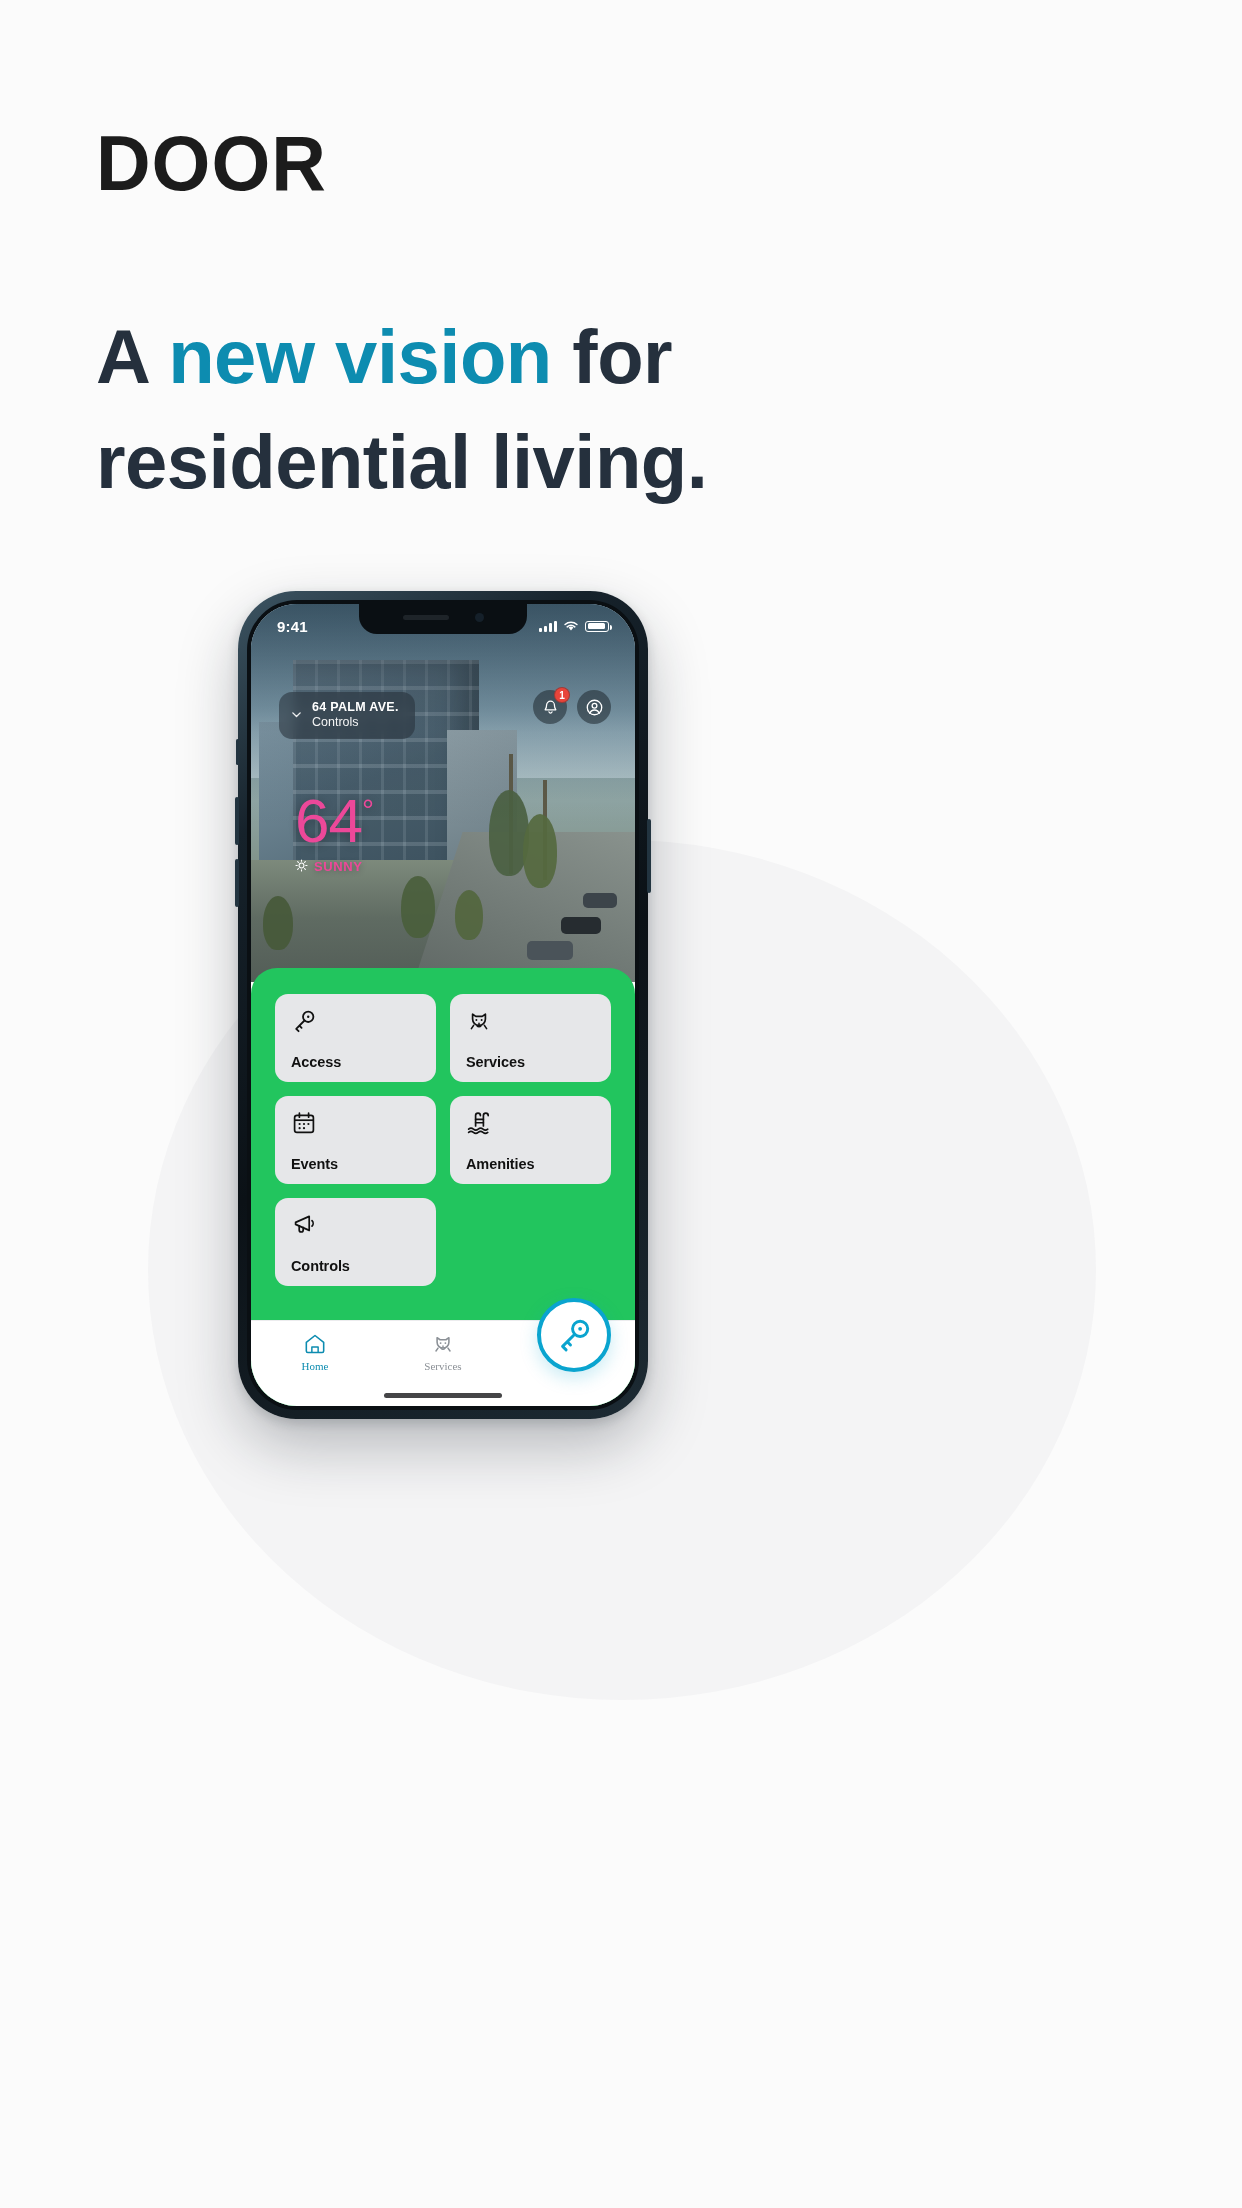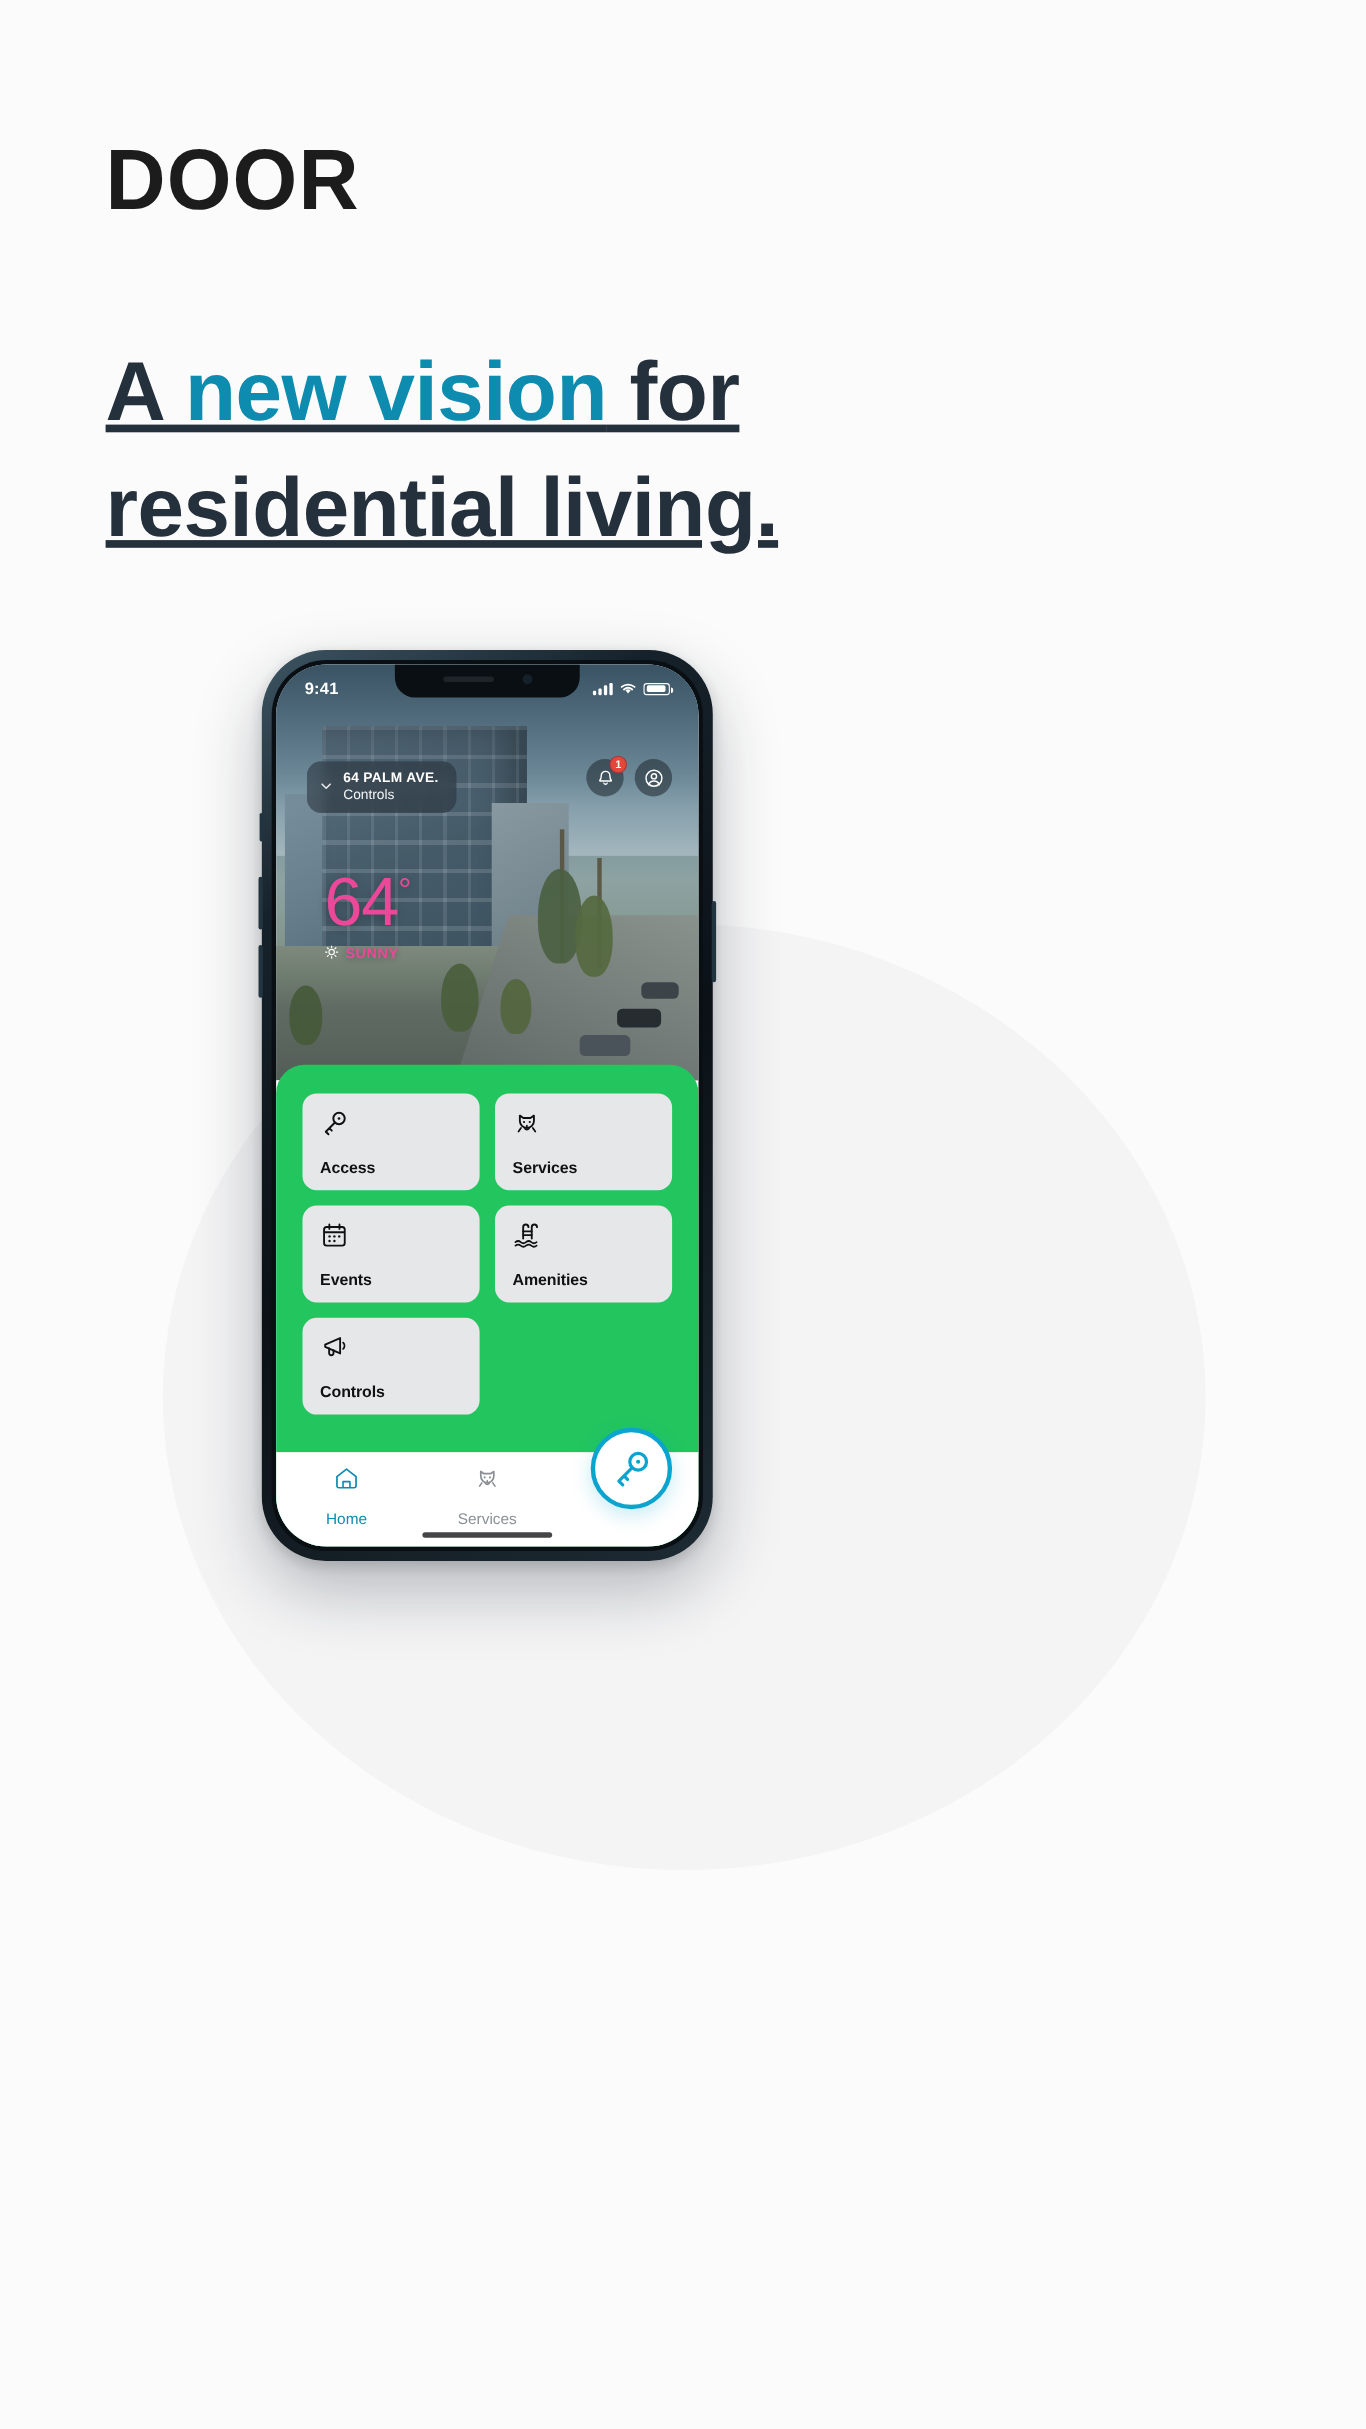--- a/index.html
+++ b/index.html
@@ -17,21 +17,21 @@
     font-size: 78px; font-weight: 700; letter-spacing: 1px;
     color: #1c1c1c; line-height: 1;
     font-family: "Liberation Sans", sans-serif;
     transform: scaleX(0.97);
     transform-origin: left center;
   }
   .headline {
     position: absolute; left: 96px; top: 305px;
     width: 1060px;
     font-size: 76px; font-weight: 700; line-height: 1.38;
-    color: #25303d; letter-spacing: -0.5px; text-decoration: underline;
+    color: #25303d; letter-spacing: -0.5px;
   }
   .headline .accent { color: #0d8cb0; }
 
   
   .blob {
     position: absolute;
     left: 148px; top: 840px;
     width: 948px; height: 860px;
     border-radius: 50%;
     background: #f4f4f5;
@@ -229,22 +229,22 @@
 
   
   .navbar {
     position: absolute; left: 0; right: 0; bottom: 0; height: 86px;
     background: #ffffff;
     border-top: 1px solid #ececee;
     display: flex; align-items: flex-start; z-index: 20;
     padding-top: 11px;
   }
   .nav-item {
-    flex: 1; display: flex; flex-direction: column; align-items: center; gap: 16px;
-    font-size: 14px; font-weight: 500; color: #8b9096;
+    flex: 1; display: flex; flex-direction: column; align-items: center; gap: 4px;
+    font-size: 11px; font-weight: 500; color: #8b9096; font-family: Liberation Serif, serif;
   }
   .nav-item.active { color: #0d8cb0; }
   .nav-spacer { flex: 1; }
   .fab {
     position: absolute; right: 24px; bottom: 34px; z-index: 26;
     width: 74px; height: 74px; border-radius: 50%;
     background: #ffffff;
     border: 4px solid #0aa4cf;
     display:flex; align-items:center; justify-content:center;
     box-shadow: 0 6px 18px rgba(10,164,207,0.22);

